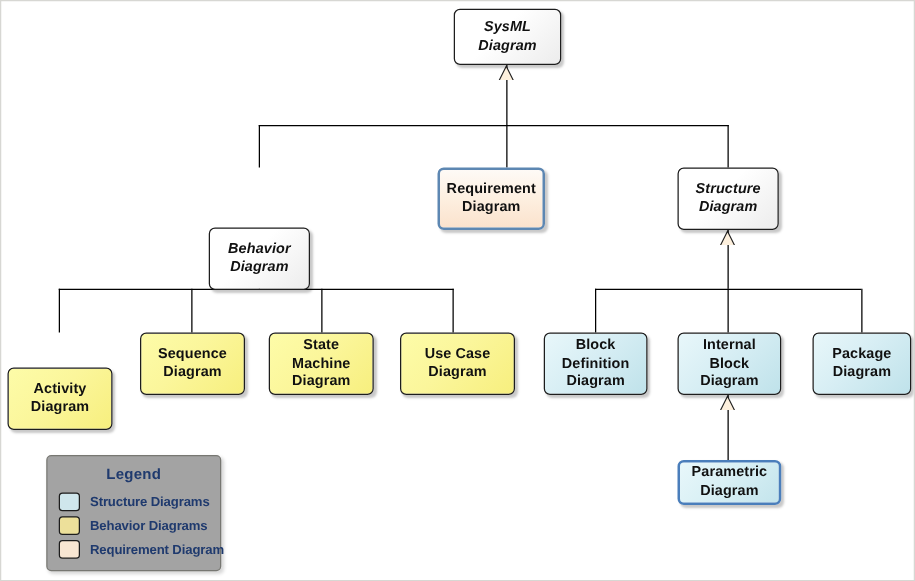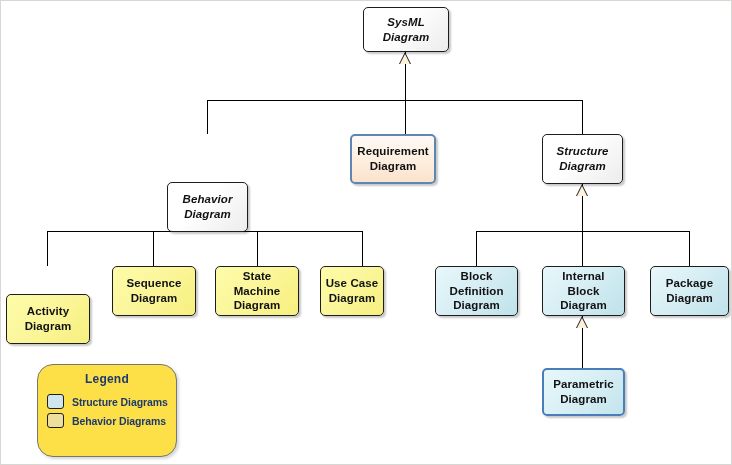--- a/index.html
+++ b/index.html
@@ -102,22 +102,22 @@
     border-left: 5px solid transparent;
     border-right: 5px solid transparent;
     border-bottom: 10.4px solid #fdf0dd;
   }
 
   
   #legend {
     position: absolute;
     box-sizing: border-box;
     border: 1.3px solid #777772;
-    border-radius: 16px;
-    background: #fde047;
+    border-radius: 4px;
+    background: #a3a3a3;
     box-shadow: 2px 2px 3px rgba(0,0,0,0.16);
     z-index: 6;
   }
   #legend .legend-title {
     text-align: center;
     font-size: 12px;
     font-weight: bold;
     color: #1f3a6e;
     margin-top: 7px;
     margin-bottom: 6px;
@@ -210,48 +210,52 @@
   </div>
 
   <div class="node behavior" style="left:111px; top:265px; width:84px; height:50px;">
     <span class="lbl">Sequence<br>Diagram</span>
   </div>
 
   <div class="node behavior" style="left:214px; top:265px; width:84px; height:50px;">
     <span class="lbl">State Machine<br>Diagram</span>
   </div>
 
-  <div class="node behavior" style="left:319px; top:265px; width:64px; height:50px;">
+  <div class="node behavior" style="left:319px; top:265px; width:92px; height:50px;">
     <span class="lbl">Use Case<br>Diagram</span>
   </div>
 
   <div class="node structure" style="left:434px; top:265px; width:83px; height:50px;">
     <span class="lbl">Block Definition<br>Diagram</span>
   </div>
 
   <div class="node structure" style="left:541px; top:265px; width:83px; height:50px;align-items:center;">
     <span class="lbl">Internal Block<br>Diagram</span>
   </div>
 
   <div class="node structure" style="left:649px; top:265px; width:79px; height:50px;">
     <span class="lbl">Package<br>Diagram</span>
   </div>
 
-  <div class="node selected" style="left:541px; top:367px; width:83px; height:48px;">
+  <div class="node selected" style="left:541px; top:367px; width:83px; height:36px;">
     <span class="lbl">Parametric<br>Diagram</span>
   </div>
 
   <div id="legend" style="left:36px; top:363px; width:140px; height:93px;">
     <div class="legend-title">Legend</div>
 
     <div class="legend-row">
       <span class="legend-swatch" style="background:#CFE6EC;"></span>
       <span class="legend-label">Structure Diagrams</span>
     </div>
 
     <div class="legend-row">
       <span class="legend-swatch" style="background:#EDE09A;"></span>
       <span class="legend-label">Behavior Diagrams</span>
     </div>
 
+    <div class="legend-row">
+      <span class="legend-swatch" style="background:#F8E6D2;"></span>
+      <span class="legend-label">Requirement Diagram</span>
+    </div>
   </div>
 
 </div>
 
 </body></html>

